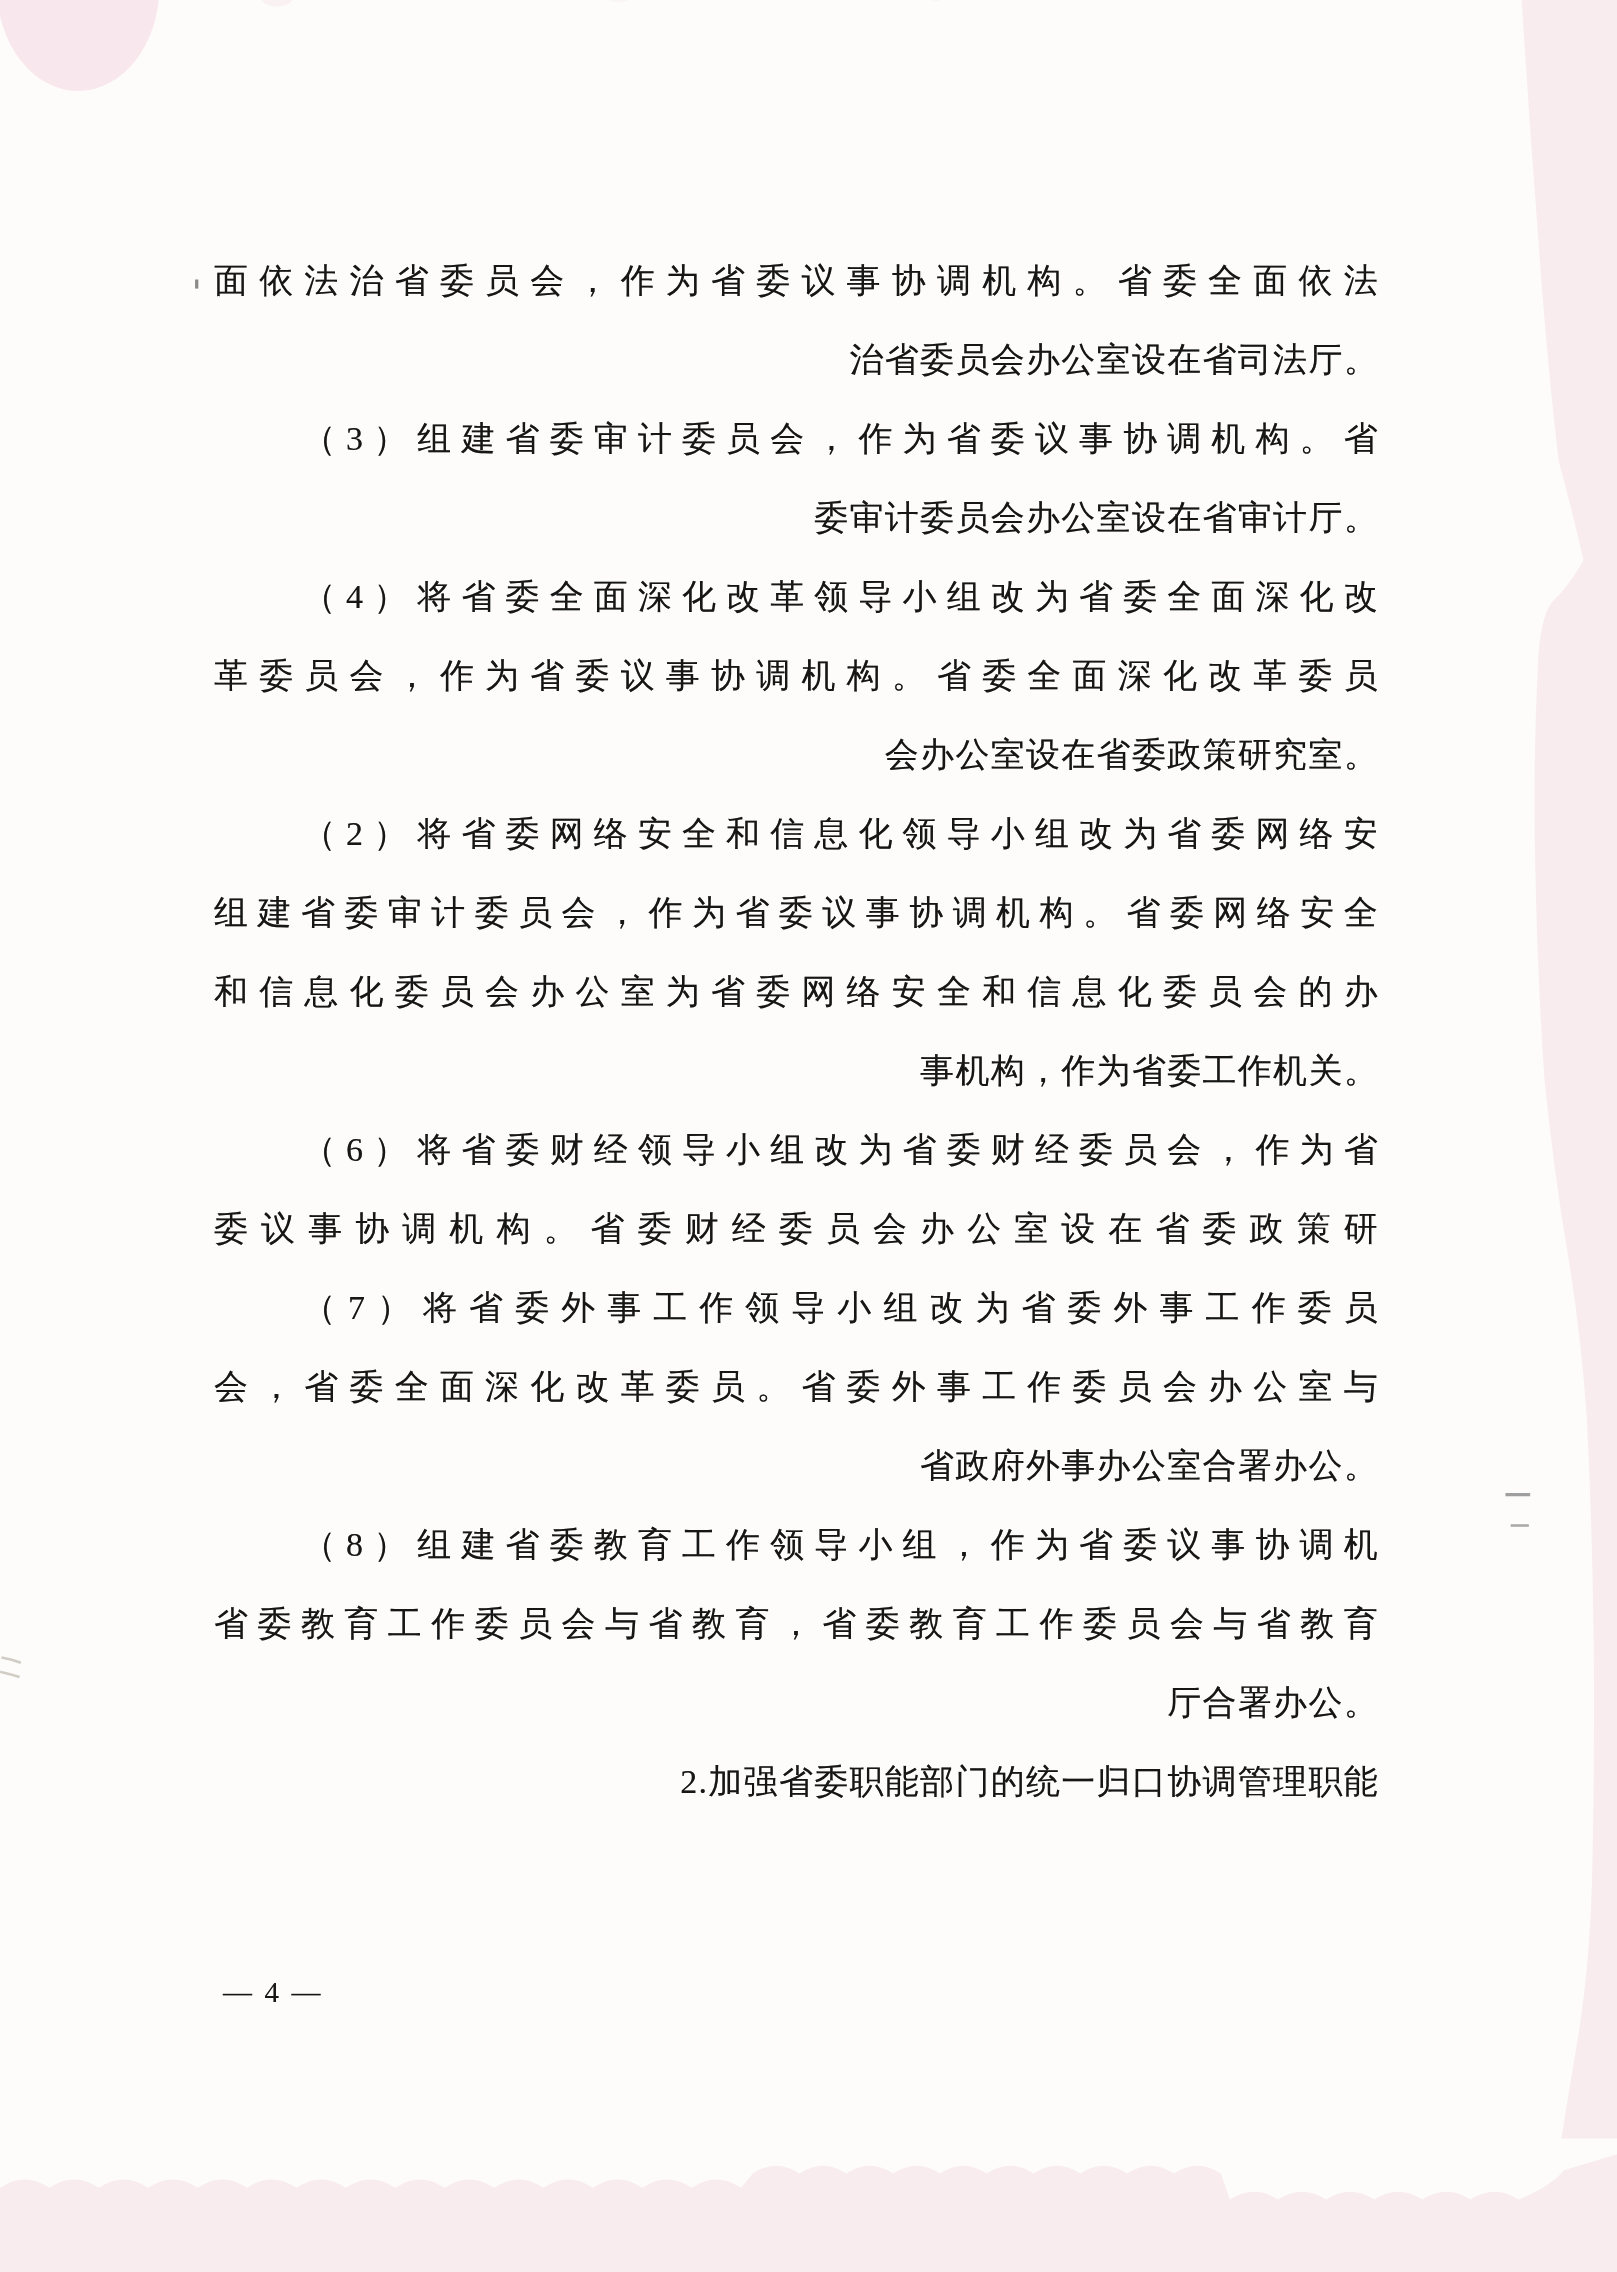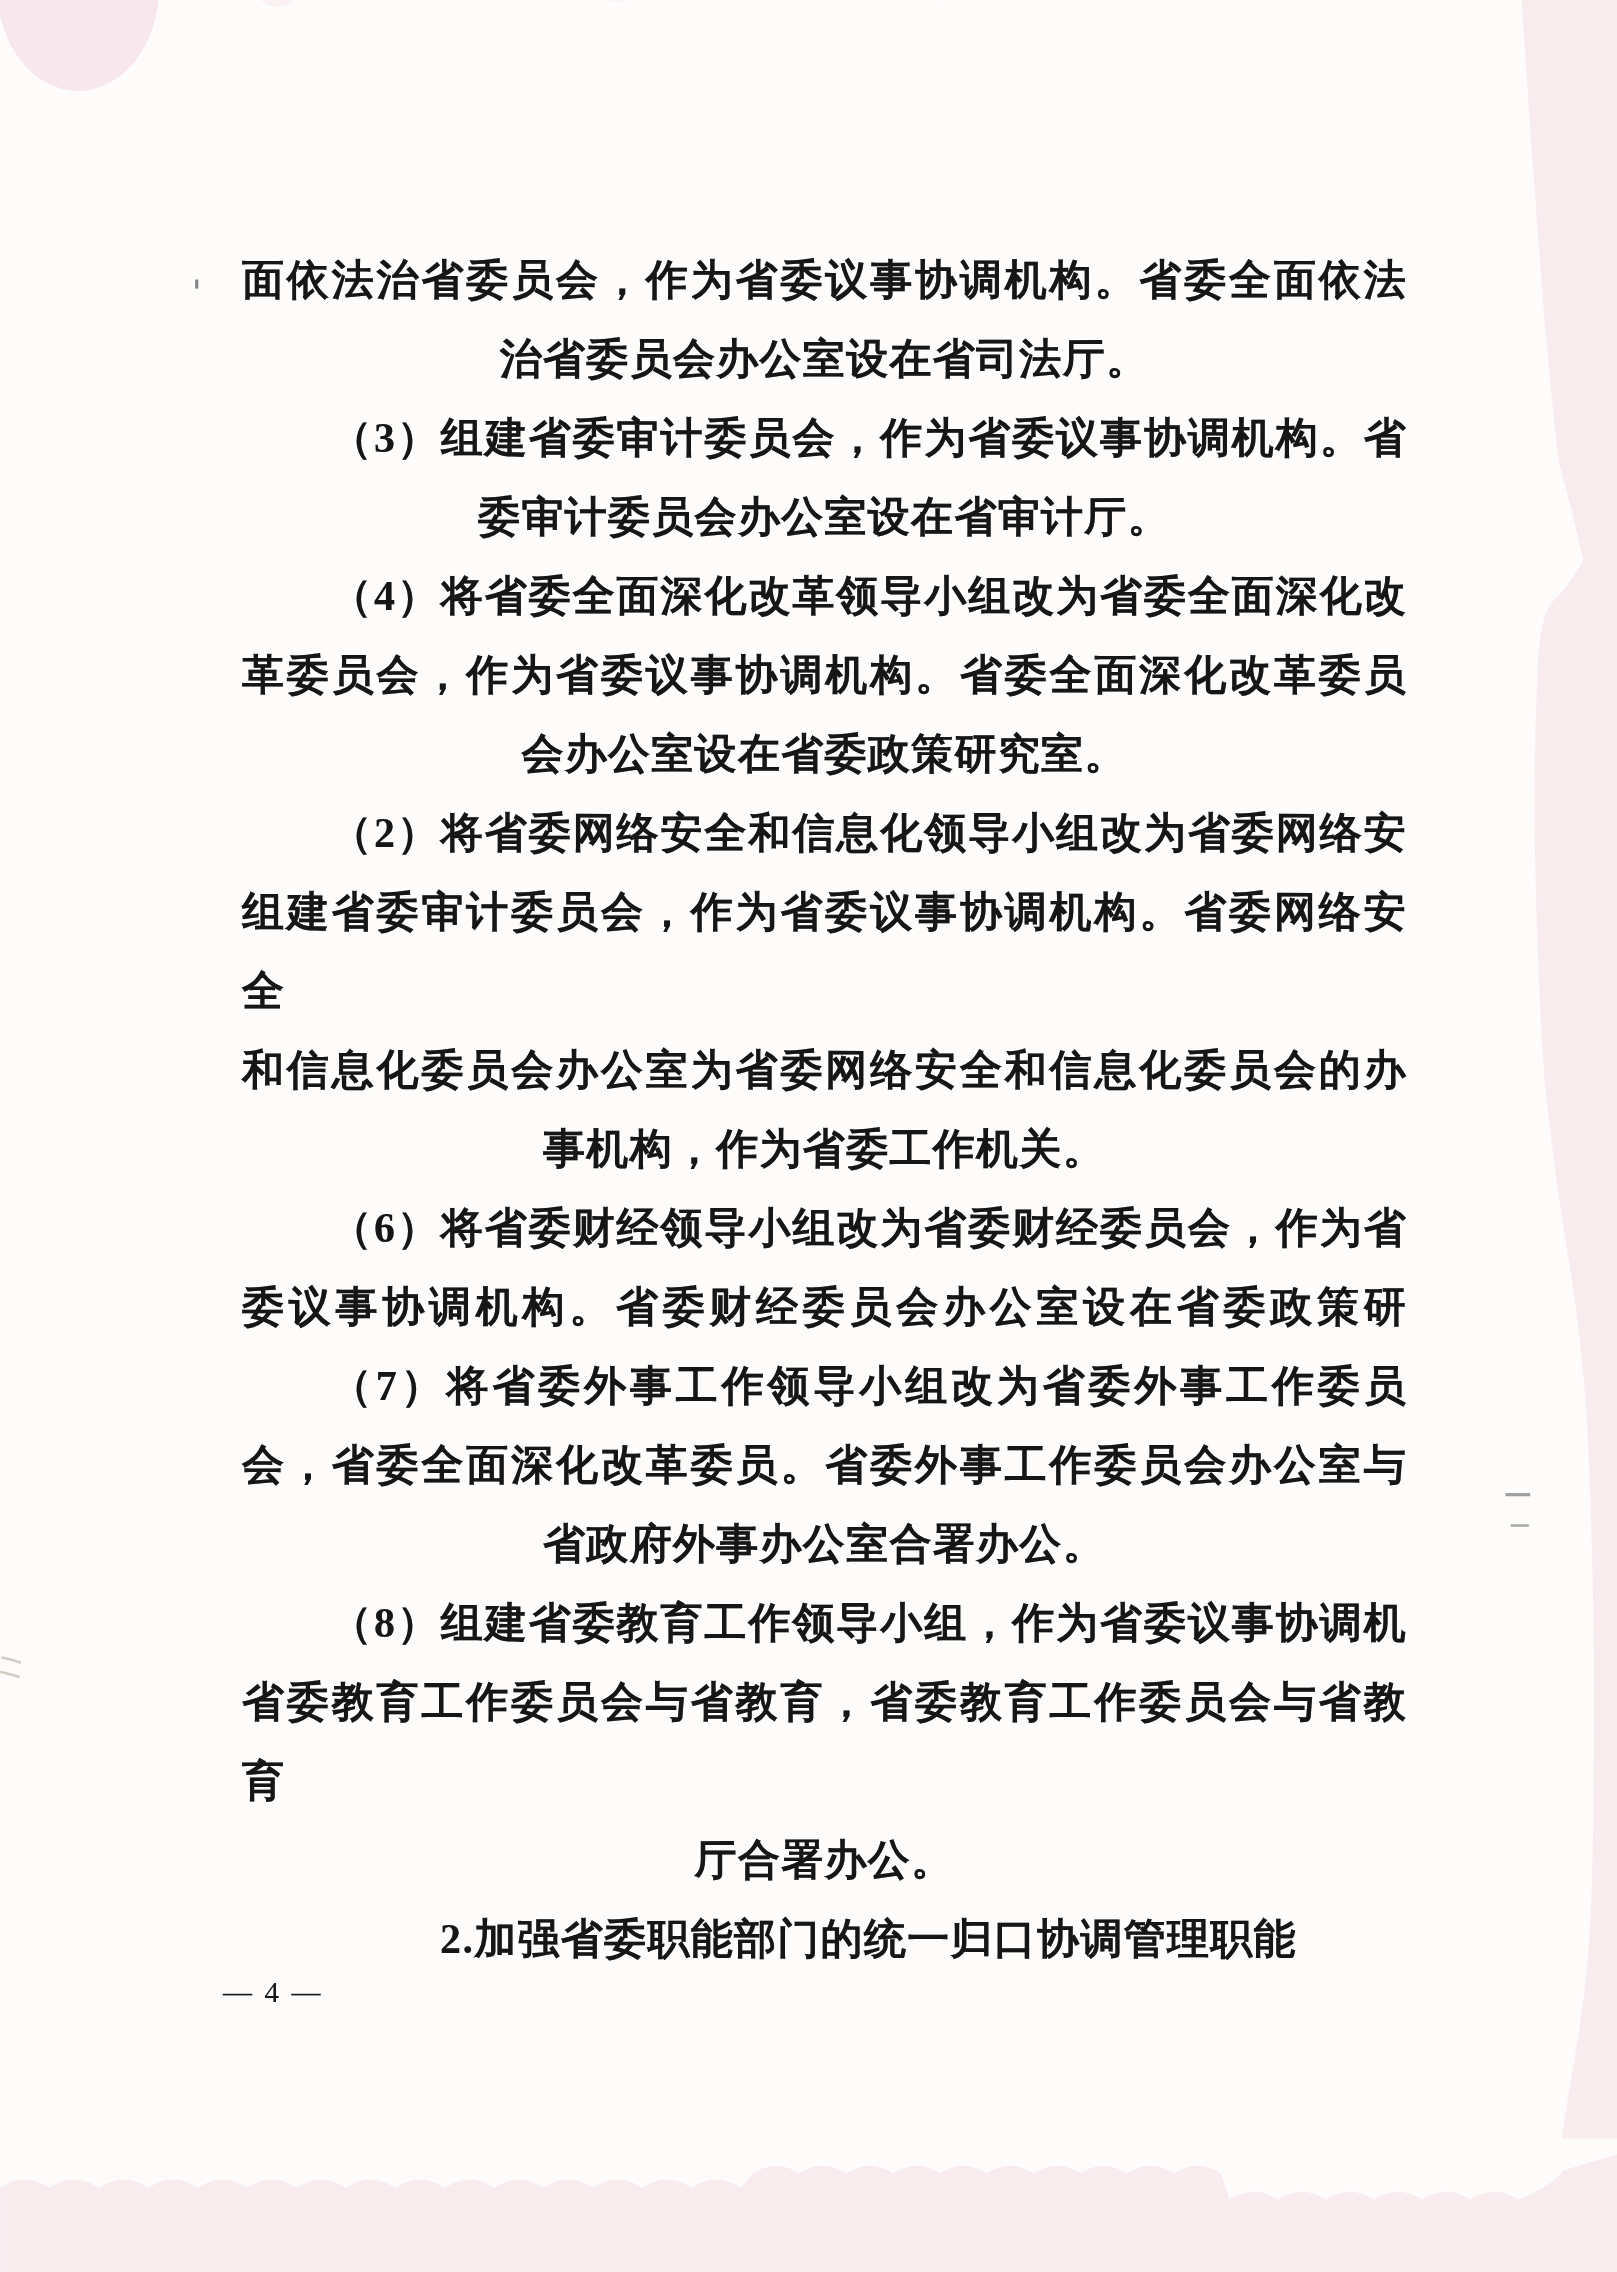--- a/index.html
+++ b/index.html
@@ -23,30 +23,29 @@
   }
   svg.artifacts {
     position: absolute; left: 0; top: 0;
     width: 1618px; height: 2273px;
     pointer-events: none;
   }
   .pink  { fill: var(--scan-pink); }
   .pinkd { fill: var(--scan-pink-deep); }
   .text-lines {
     position: absolute;
-    left: 242px; top: 241px;
+    left: 214px; top: 241px;
     width: 1165px;
     color: var(--ink);
-    font-size: 42px;
+    font-size: 34px;
     letter-spacing: 1.3px;
     line-height: 79px;
     text-shadow: 0 0 0.6px rgba(10,10,10,0.45);
-    font-weight: bold;
   }
-  .line { width: 1165px; text-align: center; }
+  .line { width: 1165px; text-align: right; }
   .line.fill { text-align: justify; text-align-last: justify; }
   .line.indent { text-indent: 88px; }
   .page-number {
     position: absolute;
     left: 223px; top: 1973px;
     color: var(--ink);
     font-size: 29px;
     letter-spacing: 2.6px;
     line-height: 39px;
     text-shadow: 0 0 0.6px rgba(10,10,10,0.4);

